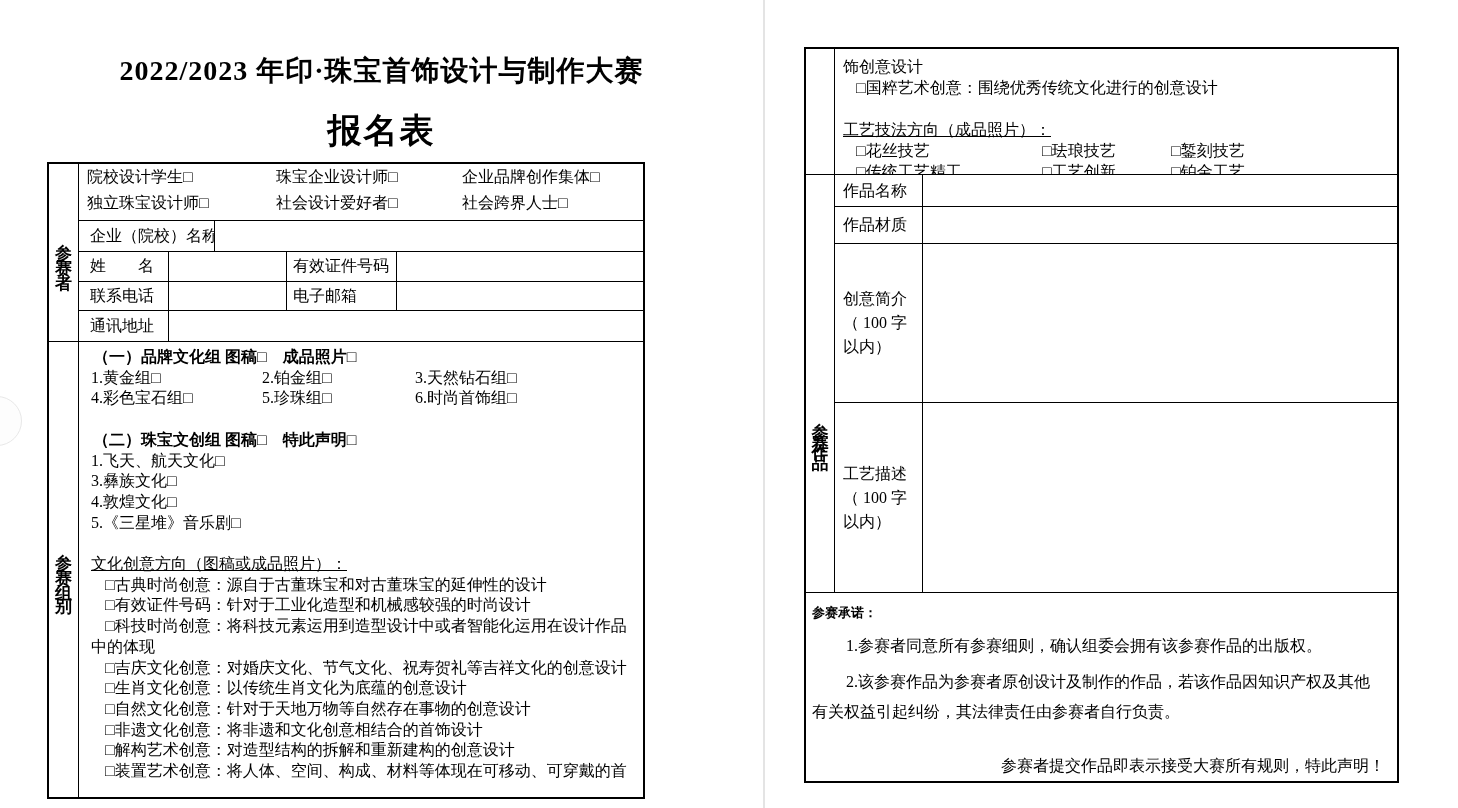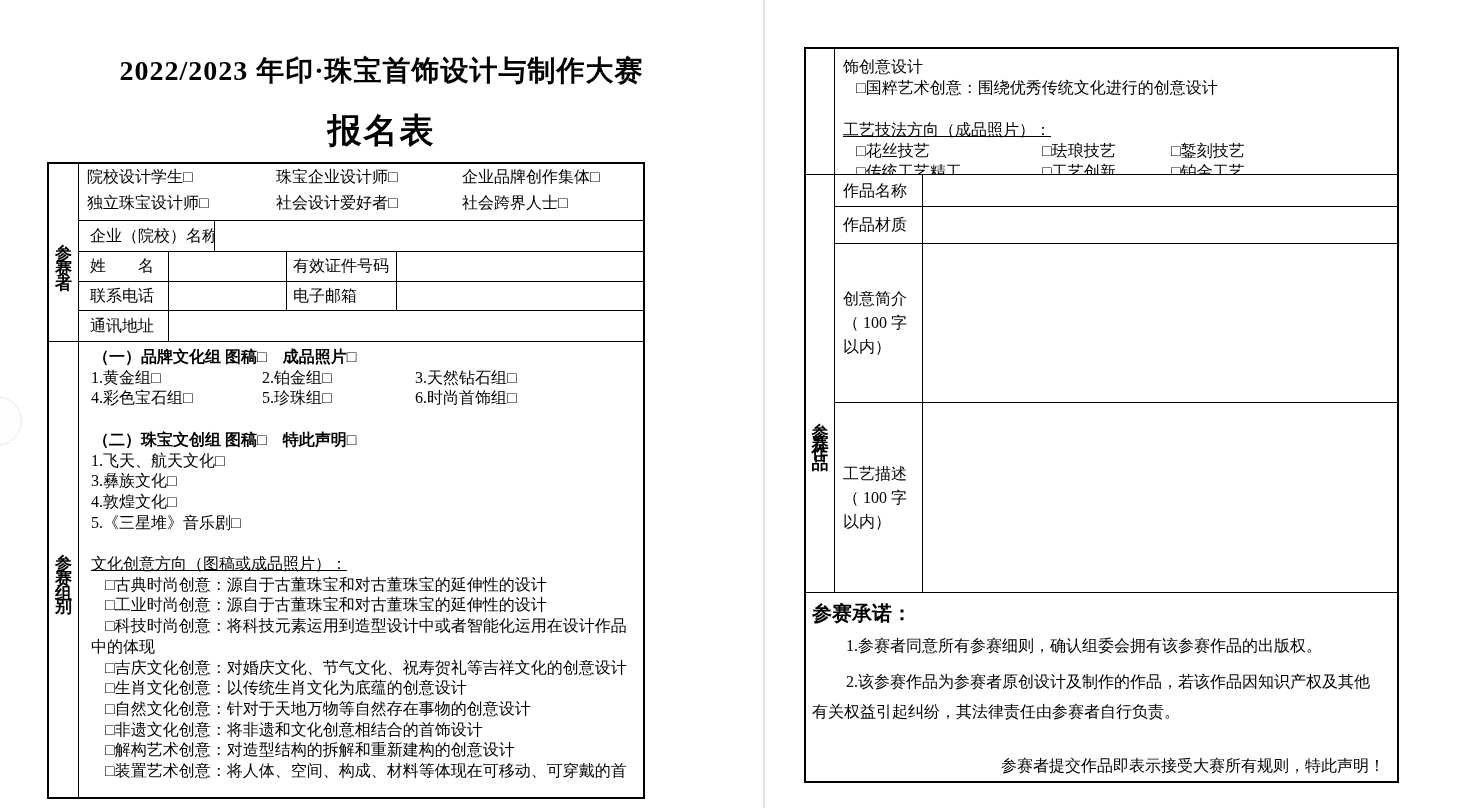--- a/index.html
+++ b/index.html
@@ -46,21 +46,21 @@
   .cat-item.wrap { white-space:normal; }
 
   .s1content { padding:7px 4px 0 8px; line-height:21px; }
   .s1content .ind { text-indent:13px; }
   .craftrow { display:flex; padding-left:13px; white-space:nowrap; }
   .craftrow .c1 { width:186px; } .craftrow .c2 { width:129px; }
   .idrow { padding-left:8px; }
   .idrow .c1 { width:185px; display:inline-block; } .idrow .c2 { width:182px; display:inline-block; }
 
   .pledge { padding:8px 12px 0 6px; }
-  .pledge .ph { font-weight:bold; font-size:20px; line-height:24px; }
+  .pledge .ph { font-weight:bold; font-size:13px; line-height:24px; }
   .pledge p { font-size:16px; line-height:30px; text-indent:34px; margin-top:6px; }
   .pledge p.decl { margin-top:24px;text-align:right; }
 </style>
 </head>
 <body>
 
 <div class="screen">
 
   <div class="page-sep"></div>
   <div class="edge-widget"></div>
@@ -123,21 +123,21 @@
       </div>
       <div class="ln blank"></div>
       <div class="ln bold">（二）珠宝文创组 图稿□　特此声明□</div>
       <div class="ln">1.飞天、航天文化□</div>
       <div class="ln">3.彝族文化□</div>
       <div class="ln">4.敦煌文化□</div>
       <div class="ln">5.《三星堆》音乐剧□</div>
       <div class="ln blank"></div>
       <div class="ln und"><span>文化创意方向（图稿或成品照片）：</span></div>
       <div class="cat-item">□古典时尚创意：源自于古董珠宝和对古董珠宝的延伸性的设计</div>
-      <div class="cat-item">□工业时尚创意：源自于古董珠宝和对古董珠宝的延伸性的设计</div>
+      <div class="cat-item">□有效证件号码：针对于工业化造型和机械感较强的时尚设计</div>
       <div class="cat-item wrap">□科技时尚创意：将科技元素运用到造型设计中或者智能化运用在设计作品中的体现</div>
       <div class="cat-item">□吉庆文化创意：对婚庆文化、节气文化、祝寿贺礼等吉祥文化的创意设计</div>
       <div class="cat-item">□生肖文化创意：以传统生肖文化为底蕴的创意设计</div>
       <div class="cat-item">□自然文化创意：针对于天地万物等自然存在事物的创意设计</div>
       <div class="cat-item">□非遗文化创意：将非遗和文化创意相结合的首饰设计</div>
       <div class="cat-item">□解构艺术创意：对造型结构的拆解和重新建构的创意设计</div>
       <div class="cat-item">□装置艺术创意：将人体、空间、构成、材料等体现在可移动、可穿戴的首</div>
     </div>
   </div>
 

